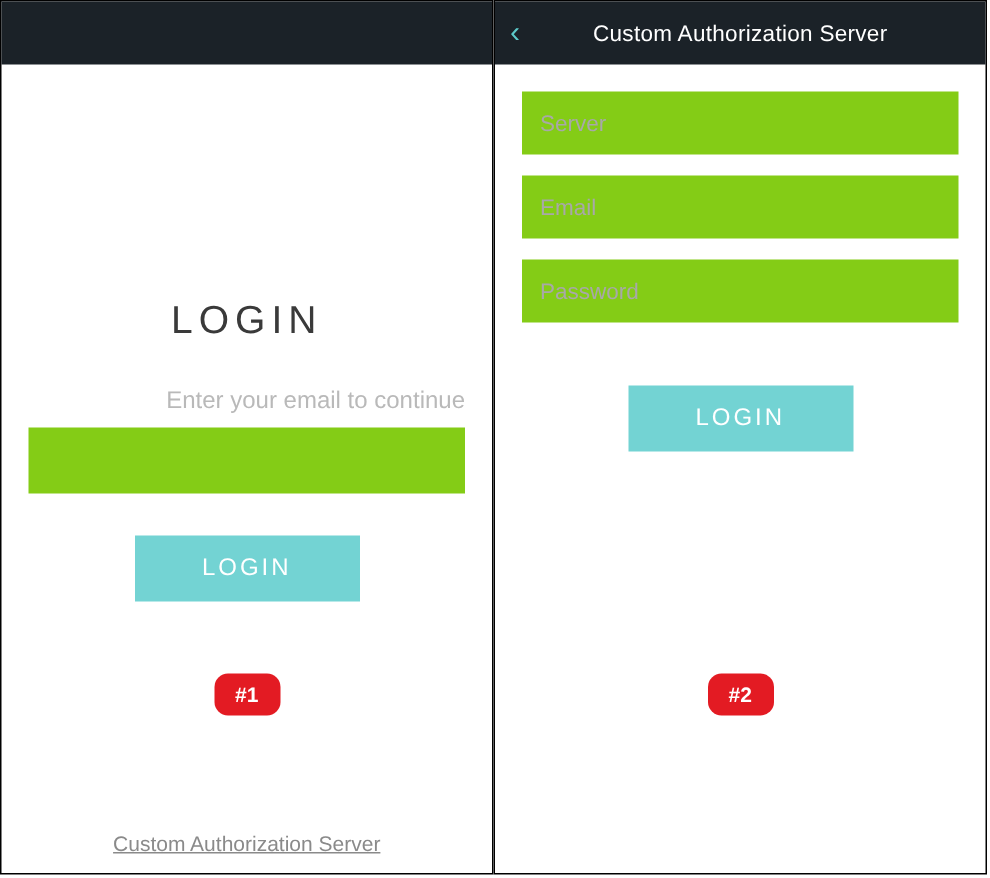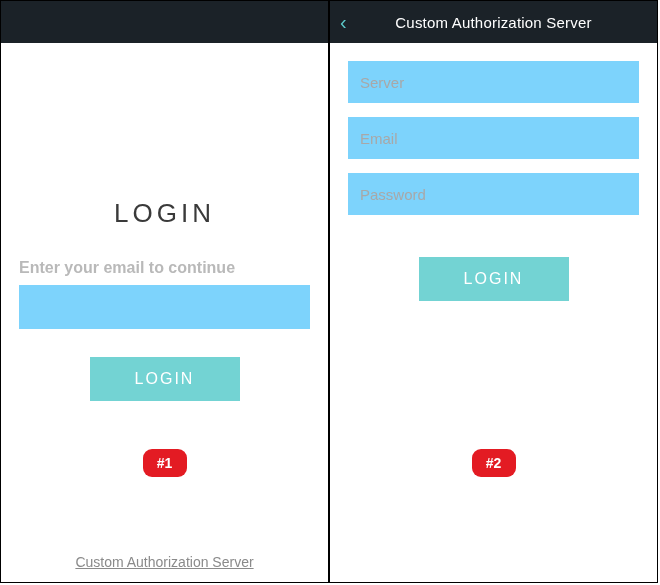--- a/index.html
+++ b/index.html
@@ -71,26 +71,27 @@
       font-size: 26px;
       font-weight: 300;
       letter-spacing: 4px;
       color: #3a3a3a;
       margin-top: 155px;
     }
     .prompt-label {
       margin-top: 30px;
       font-size: 16px;
       color: #b9b9b9;
-      font-weight: 700;
+      font-weight: 400;
+      text-align: right;
     }
     .text-input {
       width: 100%;
       height: 44px;
-      background: #7dd3fc;
+      background: #84cc16;
       border: none;
       margin-top: 8px;
       padding: 10px 12px;
       font-size: 15px;
       color: #555;
       outline: none;
     }
     .text-input::placeholder {
       color: #a8a8a8;
       font-weight: 300;

